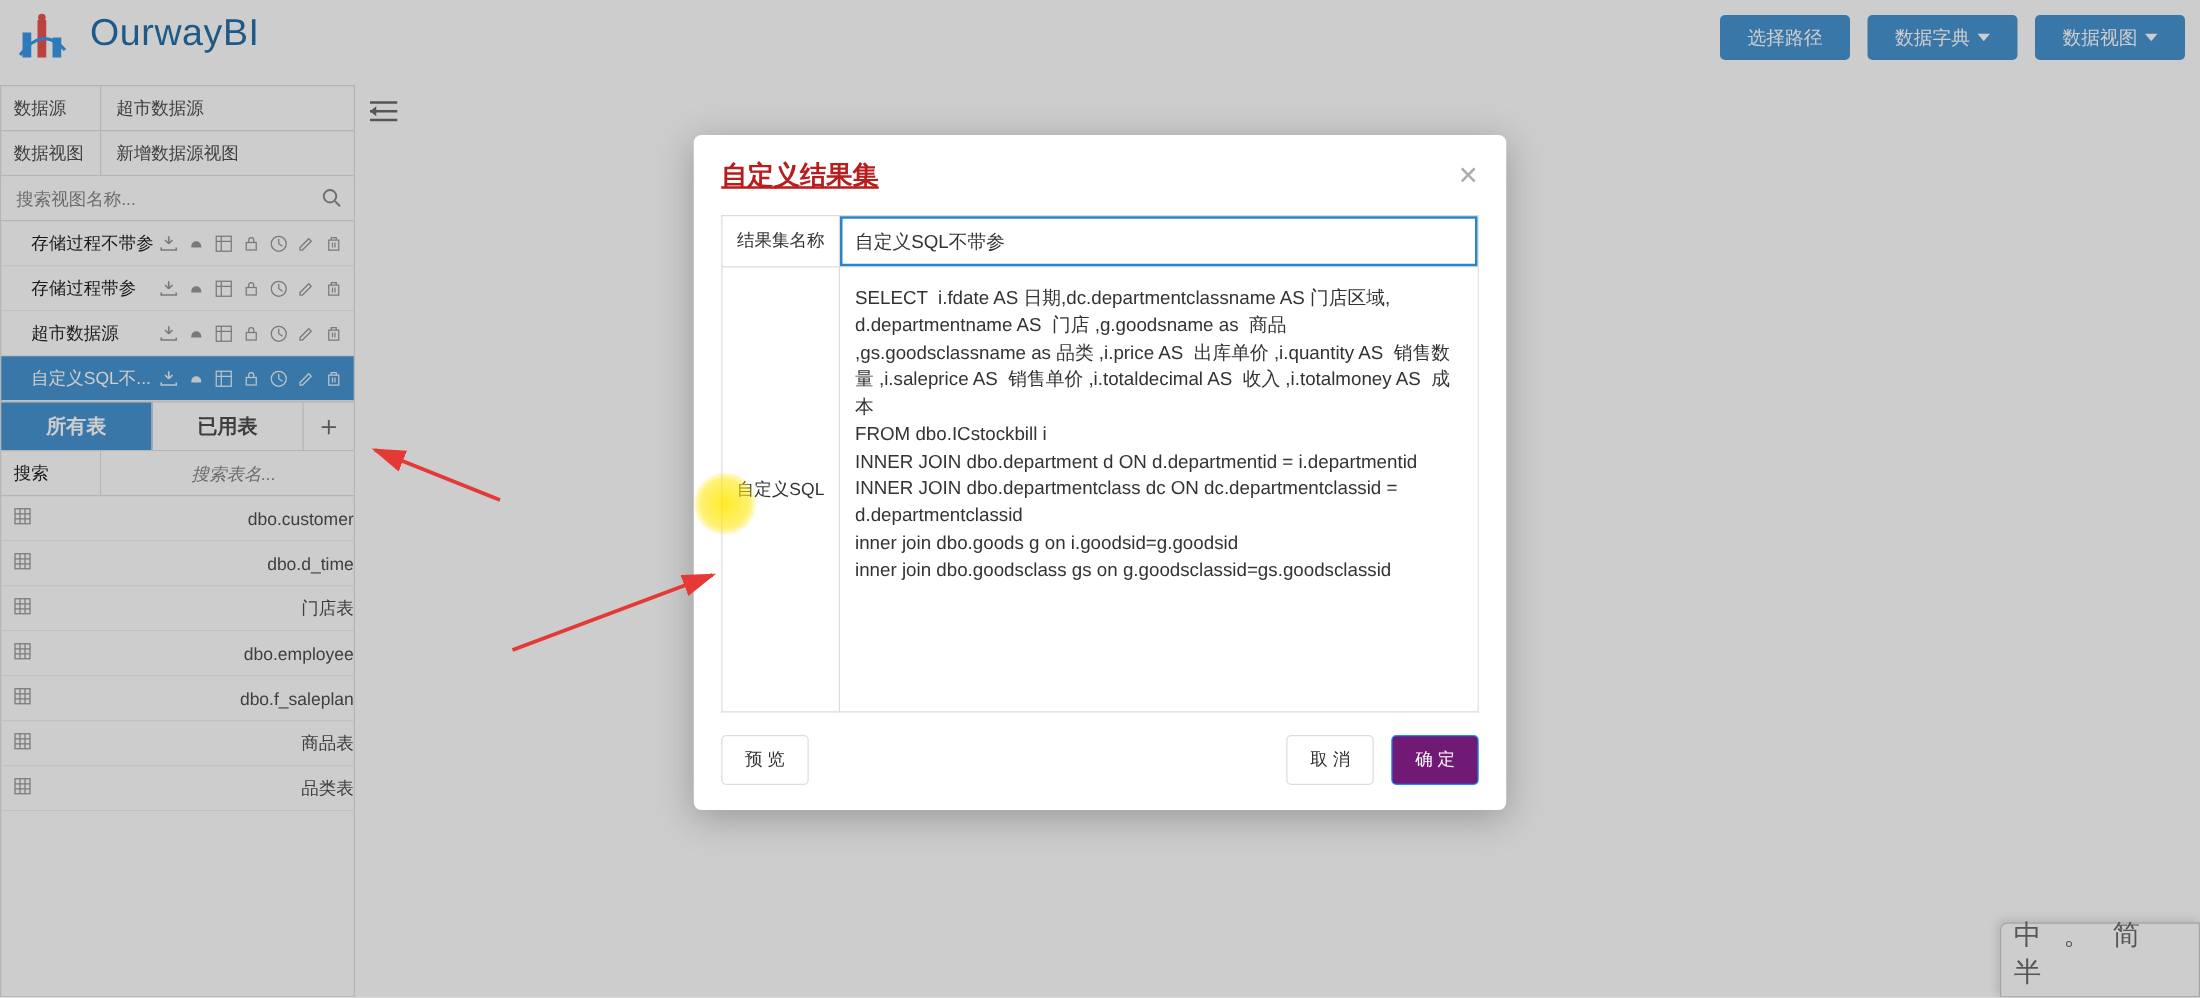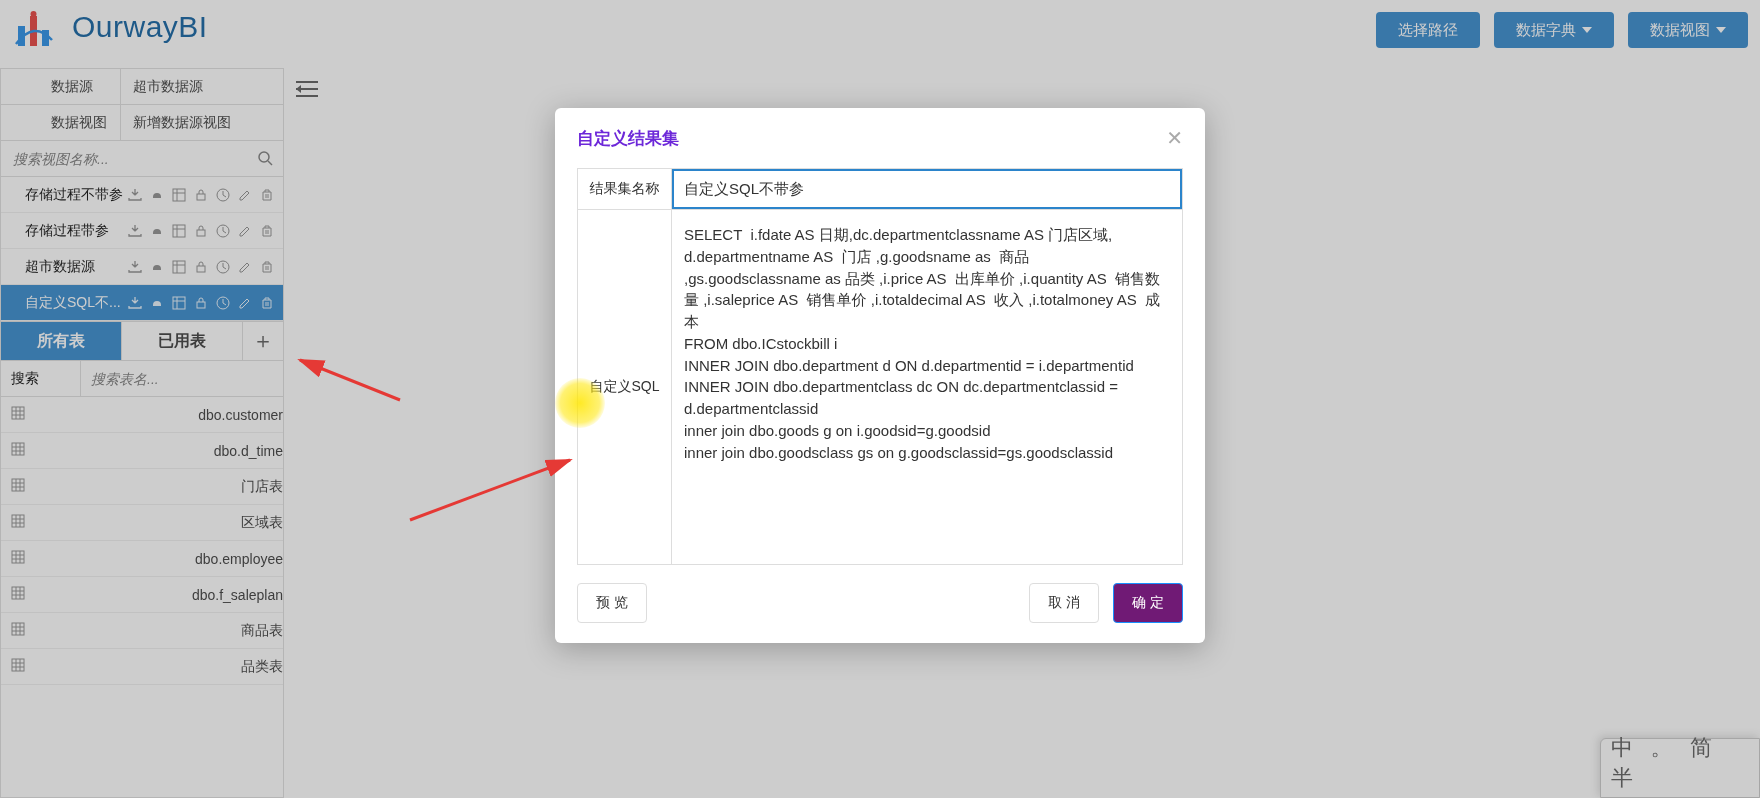--- a/index.html
+++ b/index.html
@@ -8,54 +8,54 @@
   
   .header { height: 60px; display: flex; align-items: center; justify-content: space-between; padding: 0 12px; }
   .logo { display: flex; align-items: flex-start; gap: 6px; }
   .logo-name { font-size: 30px; font-weight: 500; color: #055a9c; letter-spacing: .5px; }
   .top-btns { display: flex; gap: 14px; }
   .top-btn { background: #2b84cb; color: #fff; border: none; border-radius: 4px; height: 36px; padding: 0 22px; font-size: 15px; display: flex; align-items: center; gap: 6px; }
   .chevron-down { width: 0; height: 0; border-left: 5px solid transparent; border-right: 5px solid transparent; border-top: 6px solid #fff; }
 
   
   .left { position: absolute; left: 0; top: 68px; width: 284px; bottom: 0; border: 1px solid #ddd; background: #fff; }
-  .row { display: flex; border-bottom: 1px solid #ddd; height: 36px; padding-left: 40px; }
+  .row { display: flex; border-bottom: 1px solid #ddd; height: 36px; }
   .row .lbl { width: 80px; display: flex; align-items: center; padding-left: 10px; font-size: 14px; color: #333; border-right: 1px solid #ddd; }
   .row .val { flex: 1; display: flex; align-items: center; padding-left: 12px; font-size: 14px; color: #333; }
   .search-row { position: relative; height: 36px; border-bottom: 1px solid #ddd; }
-  .search-row input { width: 100%; height: 100%; border: none; outline: none; padding: 0 34px 0 12px; font-size: 14px; color: #999; font-style: italic; }
+  .search-row input { width: 100%; height: 100%; border: none; outline: none; padding: 0 34px 0 12px; font-size: 14px; color: #999; }
   .search-row .mag { position: absolute; right: 10px; top: 9px; color: #777; }
 
   .view-item { height: 36px; display: flex; align-items: center; justify-content: space-between; padding: 0 8px 0 24px; border-bottom: 1px solid #eee; font-size: 14px; }
   .view-item.selected { background: #2b84cb; color: #fff; }
   .view-item .icons { display: flex; gap: 6px; color: #888; }
   .view-item.selected .icons { color: #e6f1fa; }
   .ico { width: 16px; height: 16px; display: inline-flex; align-items: center; justify-content: center; }
 
   .tabrow { display: flex; border-top: 1px solid #ddd; border-bottom: 1px solid #ddd; height: 40px; }
   .tab { flex: 1; display: flex; align-items: center; justify-content: center; font-size: 16px; color: #333; border-right: 1px solid #ddd; font-weight: bold; }
   .tab.active { background: #2b84cb; color: #fff; }
   .addbtn { width: 40px; display: flex; align-items: center; justify-content: center; font-size: 22px; color: #555; }
 
   .tbl-search { display: flex; height: 36px; border-bottom: 1px solid #ddd; }
   .tbl-search .lbl2 { width: 80px; display: flex; align-items: center; padding-left: 10px; font-size: 14px; border-right: 1px solid #ddd; }
-  .tbl-search input { flex: 1; border: none; outline: none; padding-left: 10px; font-size: 14px; font-style: italic; color: #999; }
+  .tbl-search input { flex: 1; border: none; outline: none; padding-left: 10px; font-size: 14px; font-style: italic; color: #999; text-align: center; }
 
   .tbl-list { overflow-y: auto; }
   .tbl-item { height: 36px; display: flex; align-items: center; gap: 8px; padding-left: 10px; font-size: 14px; color: #333; border-bottom: 1px solid #eee; justify-content: space-between; }
   .tbl-icon { color: #888; }
 
   
   .collapse-handle { position: absolute; left: 296px; top: 80px; color: #555; font-size: 20px; }
 
   
   .overlay { position: absolute; inset: 0; background: rgba(90,90,90,.30); display: flex; align-items: flex-start; justify-content: center; padding-top: 108px; z-index: 50; }
   .modal { width: 650px; background: #fff; border-radius: 6px; box-shadow: 0 6px 30px rgba(0,0,0,.25); padding: 18px 22px 20px; }
   .modal-head { display: flex; align-items: center; justify-content: space-between; margin-bottom: 18px; }
-  .modal-title { font-size: 17px; font-weight: 600; color: #6d28d9; }
+  .modal-title { font-size: 21px; font-weight: 600; color: #b91c1c; text-decoration: underline; }
   .modal-x { color: #aaa; font-size: 20px; cursor: pointer; }
 
   .ftable { width: 100%; border: 1px solid #0f766e; border-collapse: collapse; }
   .ftable td { border: 1px solid #ddd; padding: 0; }
   .fld-lbl { width: 94px; text-align: center; font-size: 14px; color: #333; padding: 10px 0 !important; }
   .fld-input { width: 100%; height: 40px; border: 2px solid #2b84cb; outline: none; padding: 0 10px; font-size: 15px; color: #333; }
   .sql-area { width: 100%; height: 350px; border: none; outline: none; resize: none; padding: 14px 12px; font-size: 15px; line-height: 1.45; color: #333; font-family: inherit; }
 
   .modal-foot { display: flex; justify-content: space-between; align-items: center; margin-top: 18px; }
   .btn { height: 40px; padding: 0 18px; border-radius: 4px; font-size: 14px; border: 1px solid #ddd; background: #fff; color: #333; }
@@ -315,27 +315,20 @@
             <path d="M1 5h12M1 9h12M5 1v12M9 1v12" stroke="#888"></path>
           </svg></span>
         <span>dbo.d_time</span>
       </div>
       <div class="tbl-item">
         <span class="tbl-icon"><svg width="14" height="14" viewBox="0 0 14 14">
             <rect x="1" y="1" width="12" height="12" stroke="#888" fill="none"></rect>
             <path d="M1 5h12M1 9h12M5 1v12M9 1v12" stroke="#888"></path>
           </svg></span>
         <span>门店表</span>
-      </div>
-      <div class="tbl-item">
-        <span class="tbl-icon"><svg width="14" height="14" viewBox="0 0 14 14">
-            <rect x="1" y="1" width="12" height="12" stroke="#888" fill="none"></rect>
-            <path d="M1 5h12M1 9h12M5 1v12M9 1v12" stroke="#888"></path>
-          </svg></span>
-        <span>区域表</span>
       </div>
       <div class="tbl-item">
         <span class="tbl-icon"><svg width="14" height="14" viewBox="0 0 14 14">
             <rect x="1" y="1" width="12" height="12" stroke="#888" fill="none"></rect>
             <path d="M1 5h12M1 9h12M5 1v12M9 1v12" stroke="#888"></path>
           </svg></span>
         <span>dbo.employee</span>
       </div>
       <div class="tbl-item">
         <span class="tbl-icon"><svg width="14" height="14" viewBox="0 0 14 14">

